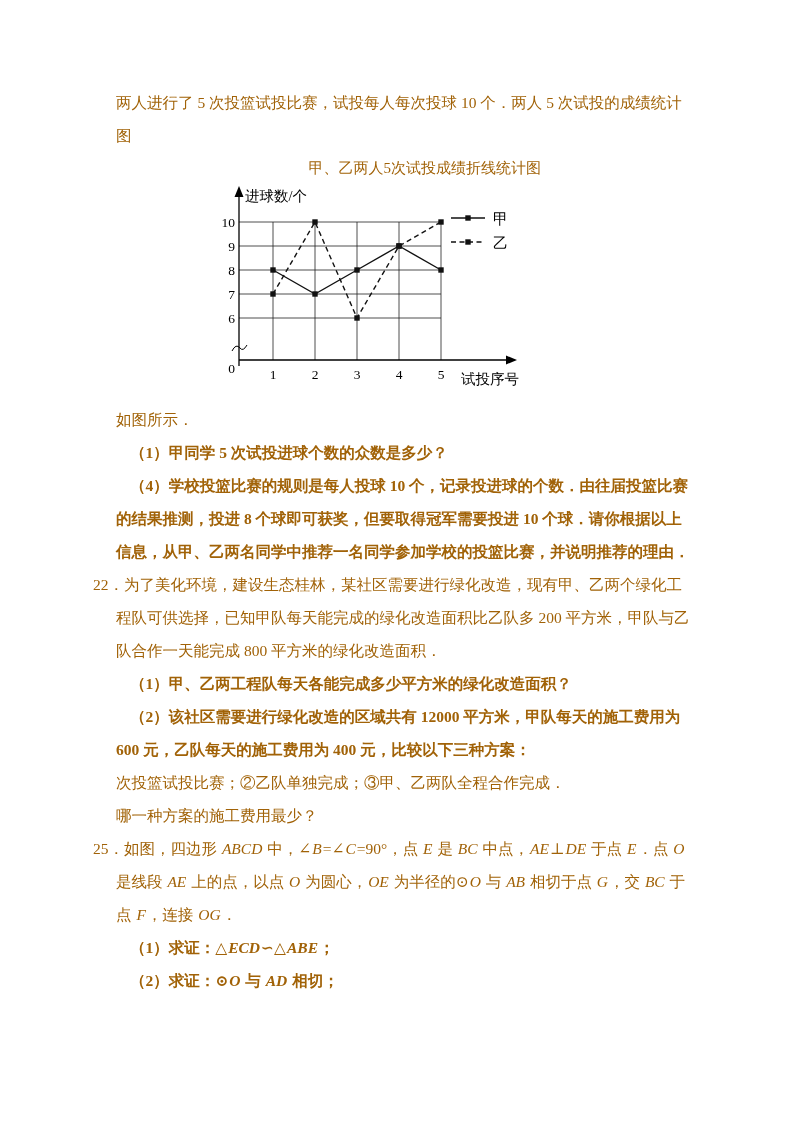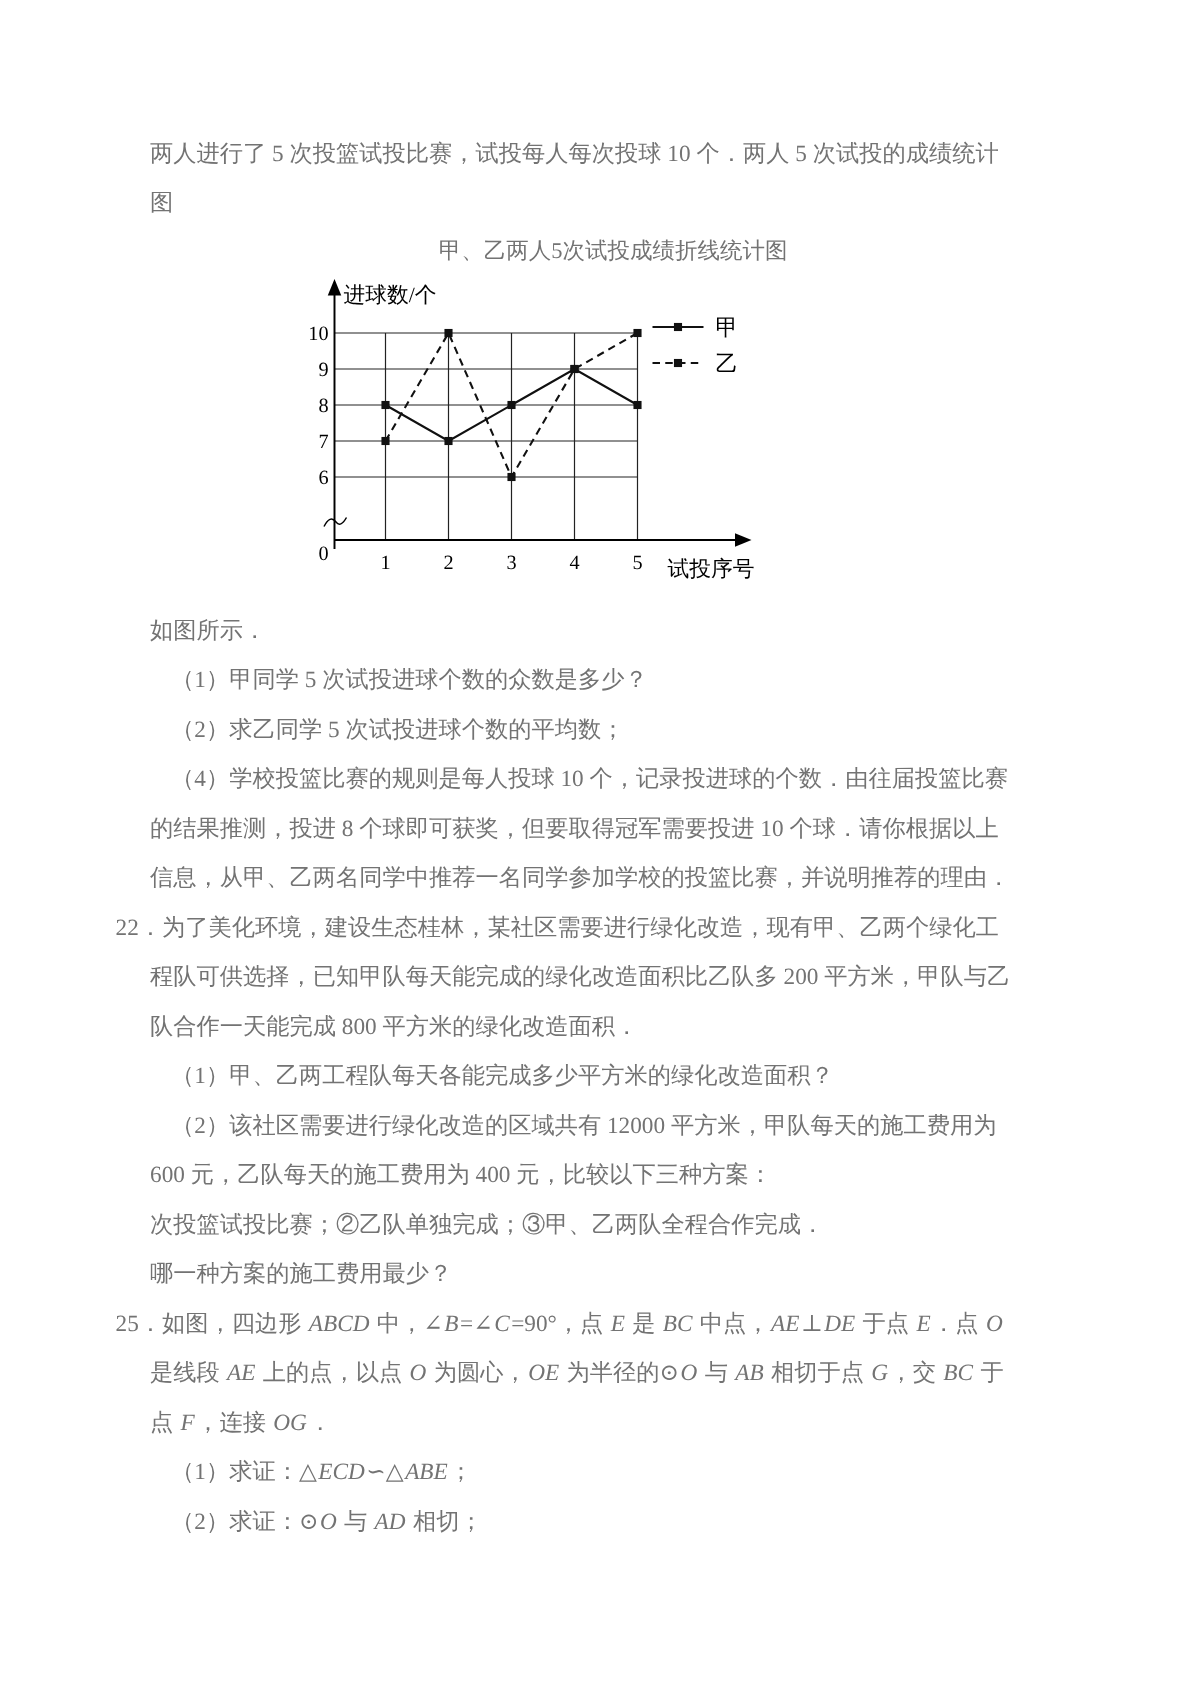--- a/index.html
+++ b/index.html
@@ -1,24 +1,24 @@
 <!DOCTYPE html>
 <html><head>
 <meta charset="utf-8">
 <style>
   html,body{margin:0;padding:0;background:#ffffff;}
   .page{
-    width:772px;height:1123px;background:#ffffff;color:#737373;
+    width:772px;height:1123px;background:#ffffff;color:#a16207;
     font-family:"Liberation Serif","DejaVu Serif",serif;
-    overflow:hidden;position:relative;
+    overflow:hidden;position:relative;padding-left:16px;
   }
   .doc{padding:86px 94px 0 100px;font-size:15.5px;line-height:33px;}
   .doc p{margin:0;}
   .cont{margin-left:23px;}
-  .item{margin-left:23px;text-indent:14px;}
+  .item{margin-left:23px;text-indent:14px;font-weight:bold;}
   .qstem{margin-left:23px;text-indent:-23px;}
   i{font-style:italic;padding:0 1px;}
   .ovl{text-decoration:overline;}
   .chart-wrap{margin-left:105px;width:320px;text-align:right;}
   .chart-title{font-size:15px;line-height:32px;white-space:nowrap;}
   svg text{font-family:"Liberation Serif","DejaVu Serif",serif;fill:#000;}
 </style>
 </head>
 <body>
 
@@ -74,21 +74,20 @@
           <rect x="175.3" y="59.3" width="5.4" height="5.4" fill="#111"></rect>
           <rect x="217.3" y="35.3" width="5.4" height="5.4" fill="#111"></rect>
           <line x1="230" y1="58" x2="264" y2="58" stroke="#111" stroke-width="1.4" stroke-dasharray="5,3.5"></line>
           <rect x="244.3" y="55.3" width="5.4" height="5.4" fill="#111"></rect>
           <text x="272" y="63.5" text-anchor="start" font-size="15">乙</text>
         </svg>
     </div>
 
     <p class="cont">如图所示．</p>
     <p class="item">（1）甲同学 5 次试投进球个数的众数是多少？</p>
-    <p class="item">（2）求乙同学 5 次试投进球个数的平均数；</p>
     <p class="item">（4）学校投篮比赛的规则是每人投球 10 个，记录投进球的个数．由往届投篮比赛的结果推测，投进 8 个球即可获奖，但要取得冠军需要投进 10 个球．请你根据以上信息，从甲、乙两名同学中推荐一名同学参加学校的投篮比赛，并说明推荐的理由．</p>
 
     <p class="qstem">22．为了美化环境，建设生态桂林，某社区需要进行绿化改造，现有甲、乙两个绿化工程队可供选择，已知甲队每天能完成的绿化改造面积比乙队多 200 平方米，甲队与乙队合作一天能完成 800 平方米的绿化改造面积．</p>
     <p class="item">（1）甲、乙两工程队每天各能完成多少平方米的绿化改造面积？</p>
     <p class="item">（2）该社区需要进行绿化改造的区域共有 12000 平方米，甲队每天的施工费用为 600 元，乙队每天的施工费用为 400 元，比较以下三种方案：</p>
     <p class="cont">次投篮试投比赛；②乙队单独完成；③甲、乙两队全程合作完成．</p>
     <p class="cont">哪一种方案的施工费用最少？</p>
 
     <p class="qstem">25．如图，四边形 <i>ABCD</i> 中，∠<i>B</i>=∠<i>C</i>=90°，点 <i>E</i> 是 <i>BC</i> 中点，<i>AE</i>⊥<i>DE</i> 于点 <i>E</i>．点 <i>O</i> 是线段 <i>AE</i> 上的点，以点 <i>O</i> 为圆心，<i>OE</i> 为半径的⊙<i>O</i> 与 <i>AB</i> 相切于点 <i>G</i>，交 <i>BC</i> 于点 <i>F</i>，连接 <i>OG</i>．</p>
     <p class="item">（1）求证：△<i>ECD</i>∽△<i>ABE</i>；</p>

